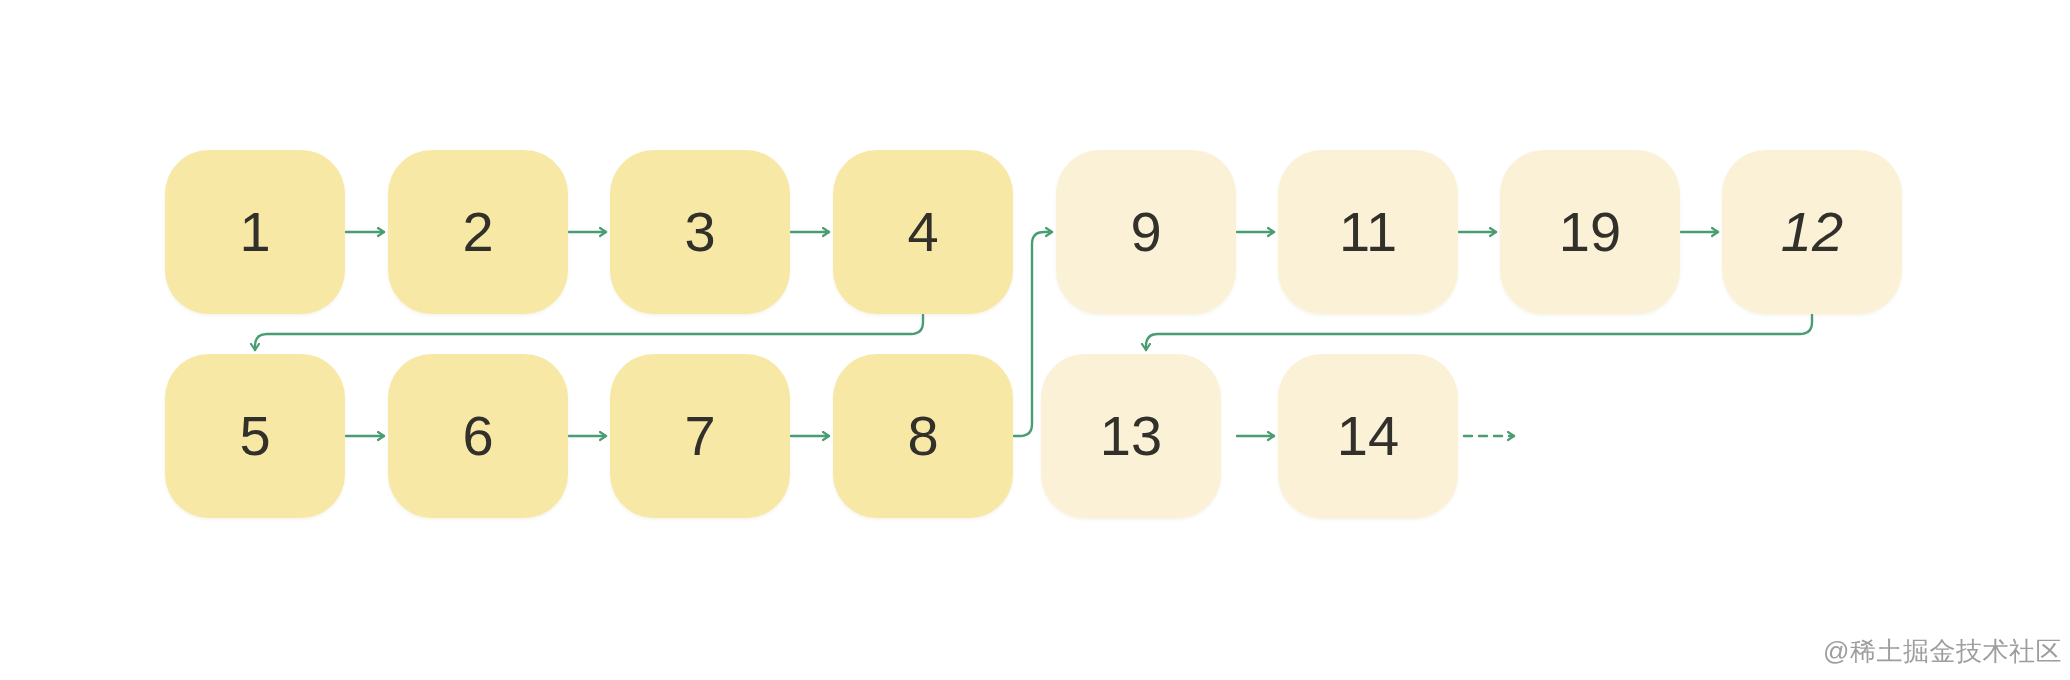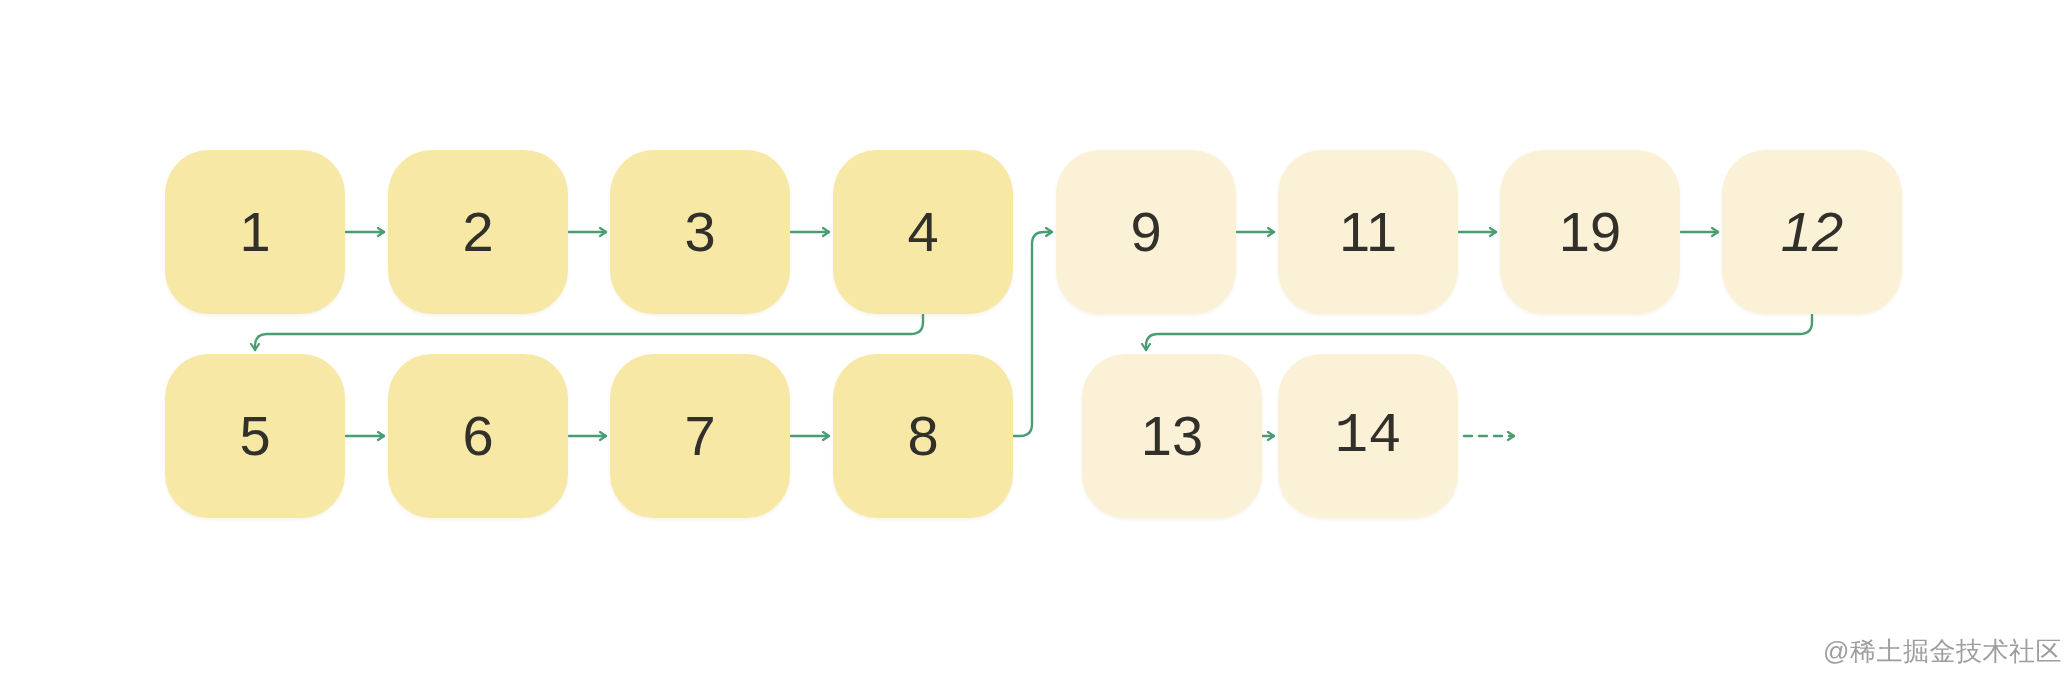--- a/index.html
+++ b/index.html
@@ -114,22 +114,22 @@
       </div>
       <div class="flow-node light" style="left: 1278px; top: 150px; width: 180px; height: 164px;">
         <span class="node-label">11</span>
       </div>
       <div class="flow-node light" style="left: 1500px; top: 150px; width: 180px; height: 164px;">
         <span class="node-label">19</span>
       </div>
       <div class="flow-node light" style="left: 1722px; top: 150px; width: 180px; height: 164px; font-style: italic;">
         <span class="node-label">12</span>
       </div>
-      <div class="flow-node light" style="left: 1082px; top: 354px; width: 180px; height: 164px;">
+      <div class="flow-node light" style="left: 1041px; top: 354px; width: 180px; height: 164px;">
         <span class="node-label">13</span>
       </div>
-      <div class="flow-node light" style="left: 1278px; top: 354px; width: 180px; height: 164px; font-family: Liberation Mono, monospace;">
+      <div class="flow-node light" style="left: 1278px; top: 354px; width: 180px; height: 164px;">
         <span class="node-label">14</span>
       </div>
     </div>
 
   <div id="watermark">@稀土掘金技术社区</div>
 </div>
 
 </body></html>

